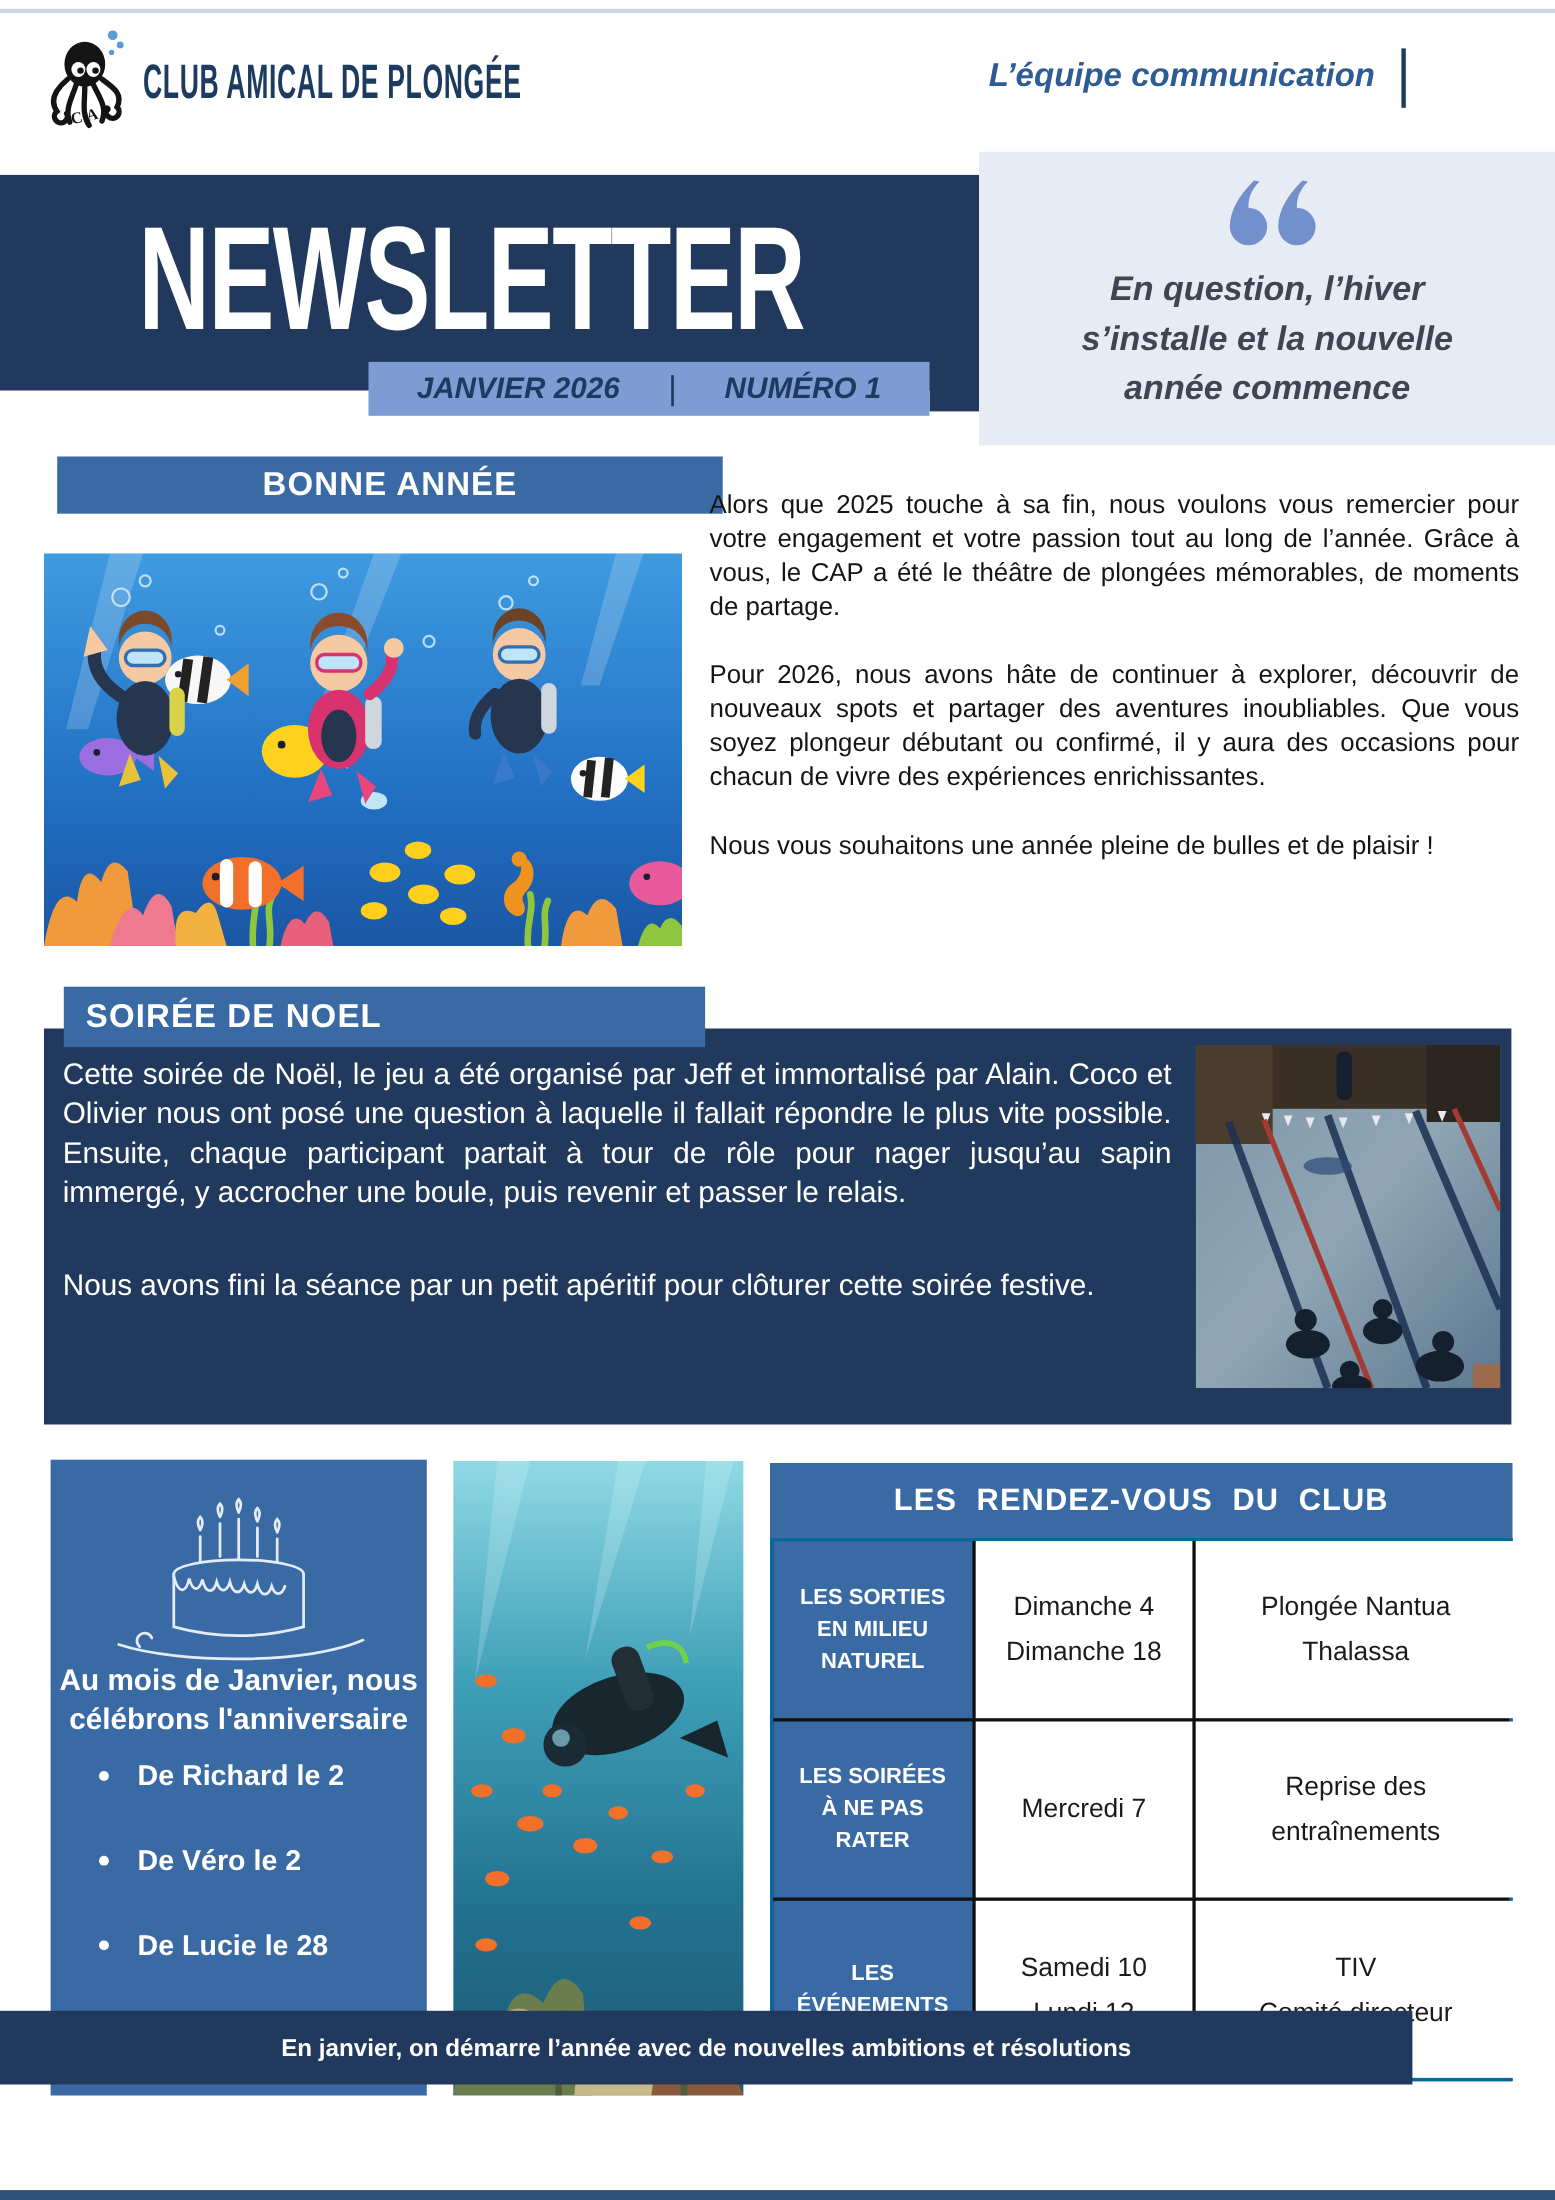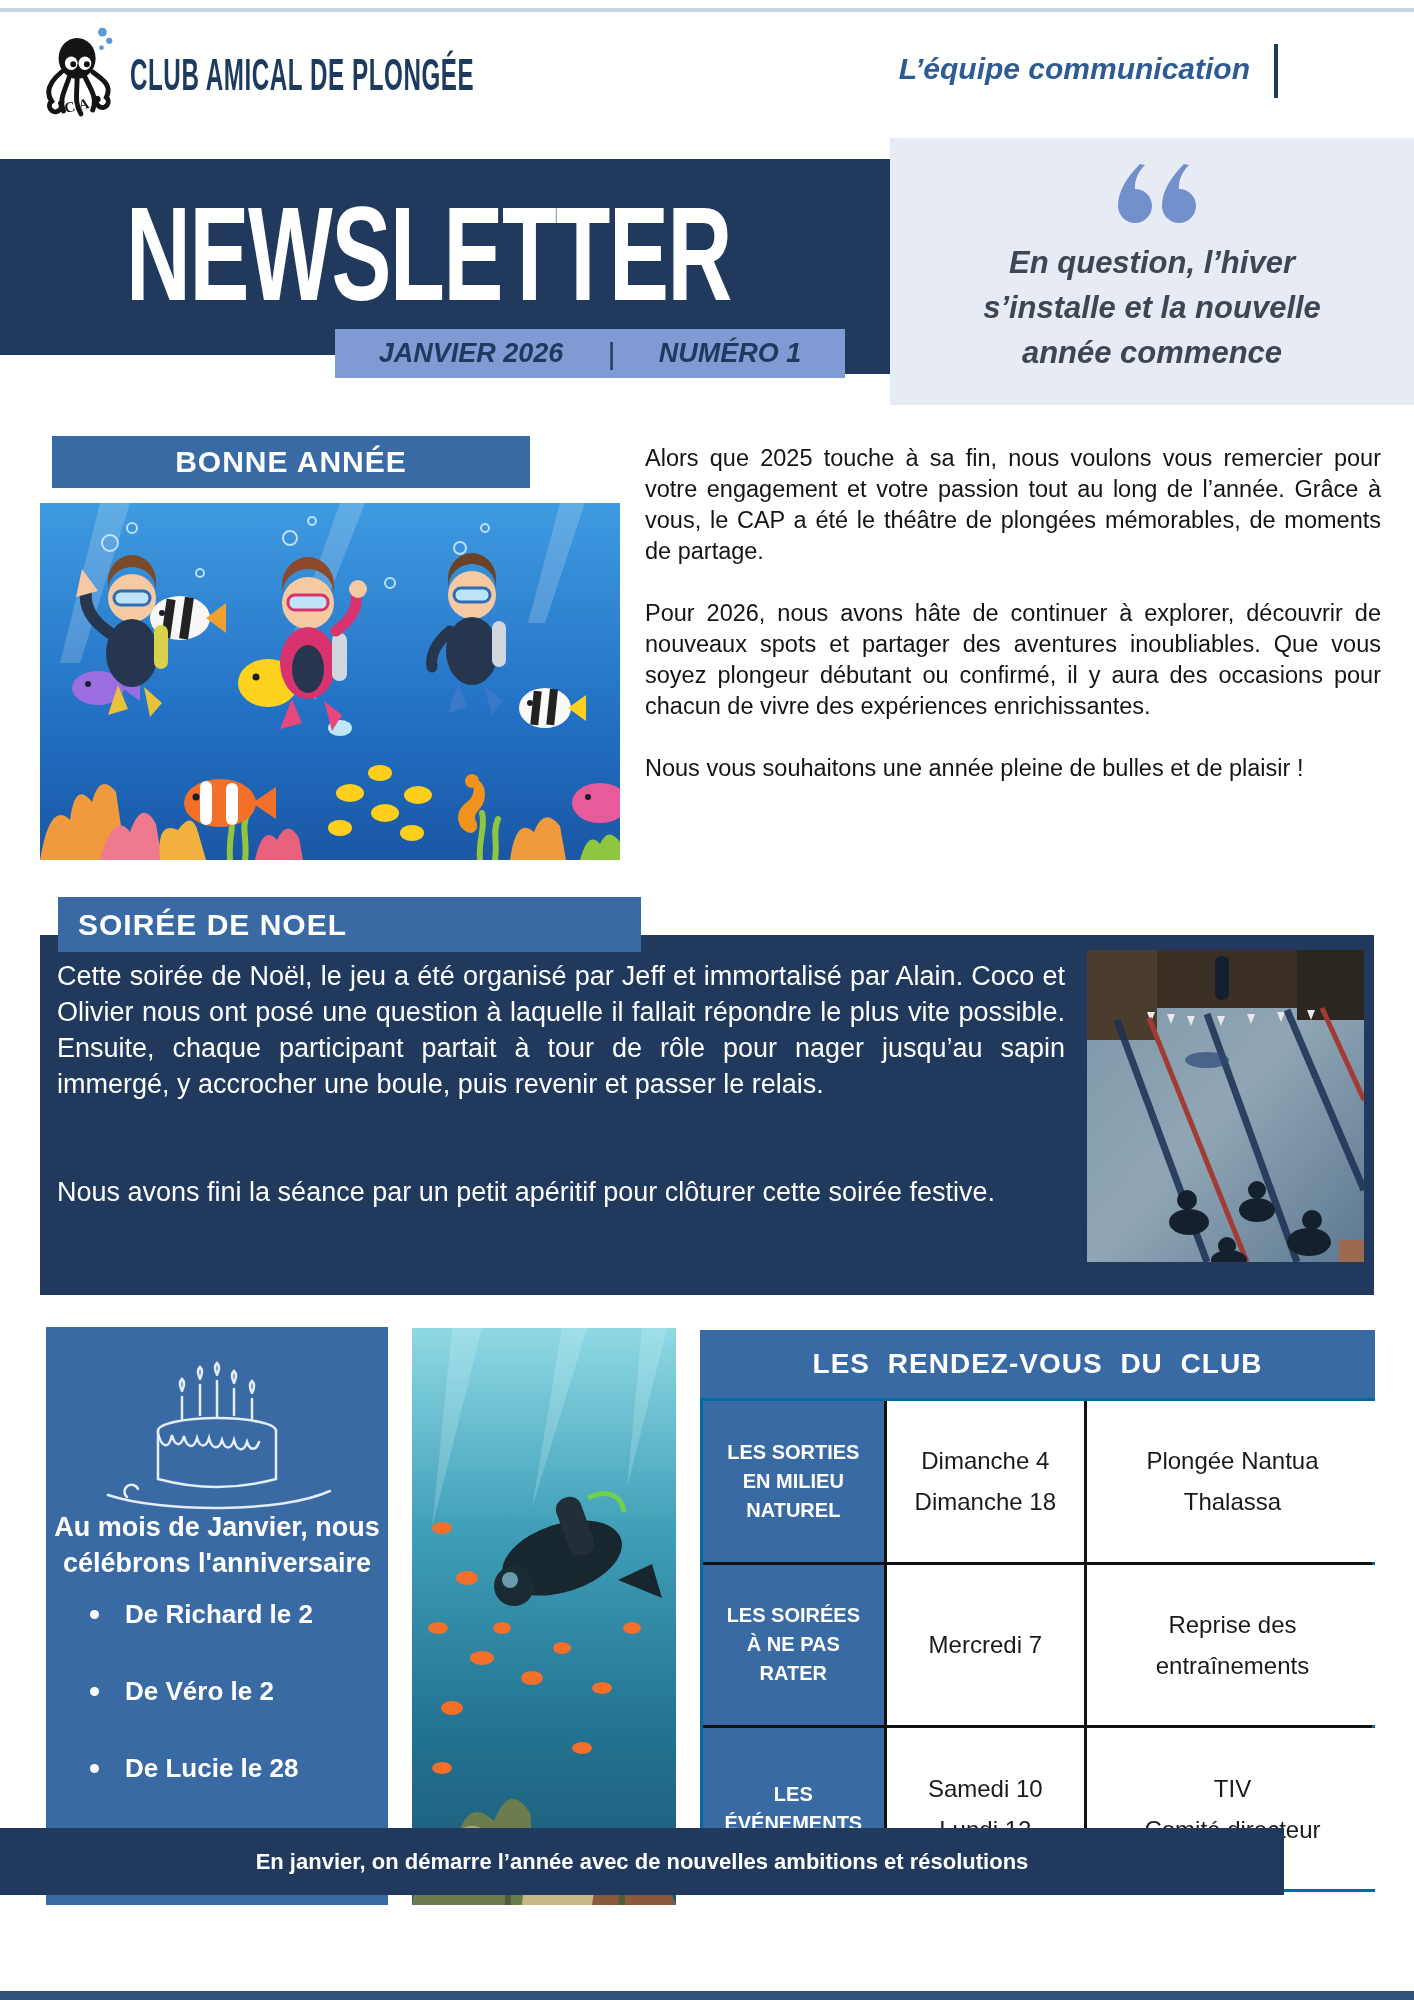--- a/index.html
+++ b/index.html
@@ -31,36 +31,36 @@
     font-weight:700;font-style:italic;font-size:27px}
   .issue-sep{font-weight:400;font-size:30px}
 
   
   .quote-panel{left:890px;top:138px;width:524px;height:267px;background:var(--panel,#e7ebf3)}
   .quote-icon{position:absolute;left:50%;top:24px;transform:translateX(-50%)}
   .quote-lines{position:absolute;left:0;top:102px;width:100%;text-align:center;
     color:#3e4654;font-weight:700;font-style:italic;font-size:31px;line-height:45px}
 
   
-  .bonne-bar{left:52px;top:436px;width:478px;height:52px;background:var(--blue,#3a6aa3);
+  .bonne-bar{left:52px;top:415px;width:605px;height:52px;background:var(--blue,#3a6aa3);
     display:flex;align-items:center;justify-content:center;color:#fff;font-weight:700;
     font-size:30px;letter-spacing:1px}
   .cartoon{left:40px;top:503px;width:580px;height:357px}
   .intro-col{left:645px;top:443px;width:736px;color:var(--ink,#141414);font-size:23.5px;
     line-height:31px;text-align:justify}
   .intro-col p{margin-bottom:31px}
 
   
   .soiree-box{left:40px;top:935px;width:1334px;height:360px;background:var(--navy,#20395c)}
   .soiree-bar{left:58px;top:897px;width:583px;height:55px;background:var(--blue,#3a6aa3);
     display:flex;align-items:center;padding-left:20px;color:#fff;font-weight:700;
     font-size:30px;letter-spacing:1px}
   .soiree-text{left:57px;top:958px;width:1008px;color:#fff;font-size:27px;line-height:36px;
     text-align:justify;font-weight:400}
-  .soiree-text p+p{margin-top:72px}
+  .soiree-text p+p{margin-top:48px}
   .pool-photo{left:1087px;top:950px;width:277px;height:312px;overflow:hidden}
 
   
   .bday-card{left:46px;top:1327px;width:342px;height:578px;background:var(--blue,#3a6aa3)}
   .cake{position:absolute;left:50%;top:28px;transform:translateX(-50%)}
   .bday-heading{position:absolute;left:0;top:182px;width:100%;text-align:center;color:#fff;
     font-weight:700;font-size:27px;line-height:36px}
   .bday-list{position:absolute;left:44px;top:272px;right:10px}
   .bday-item{display:flex;align-items:center;margin-bottom:46px;color:#fff;font-weight:700;font-size:26px}
   .bday-dot{width:9px;height:9px;border-radius:50%;background:#fff;margin-right:26px;flex:none}

